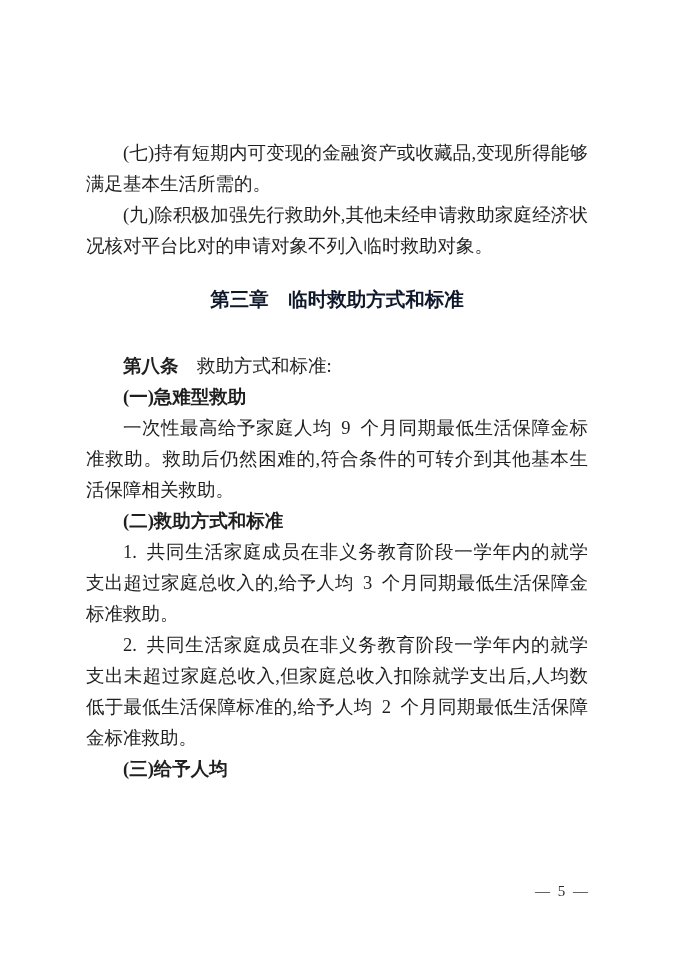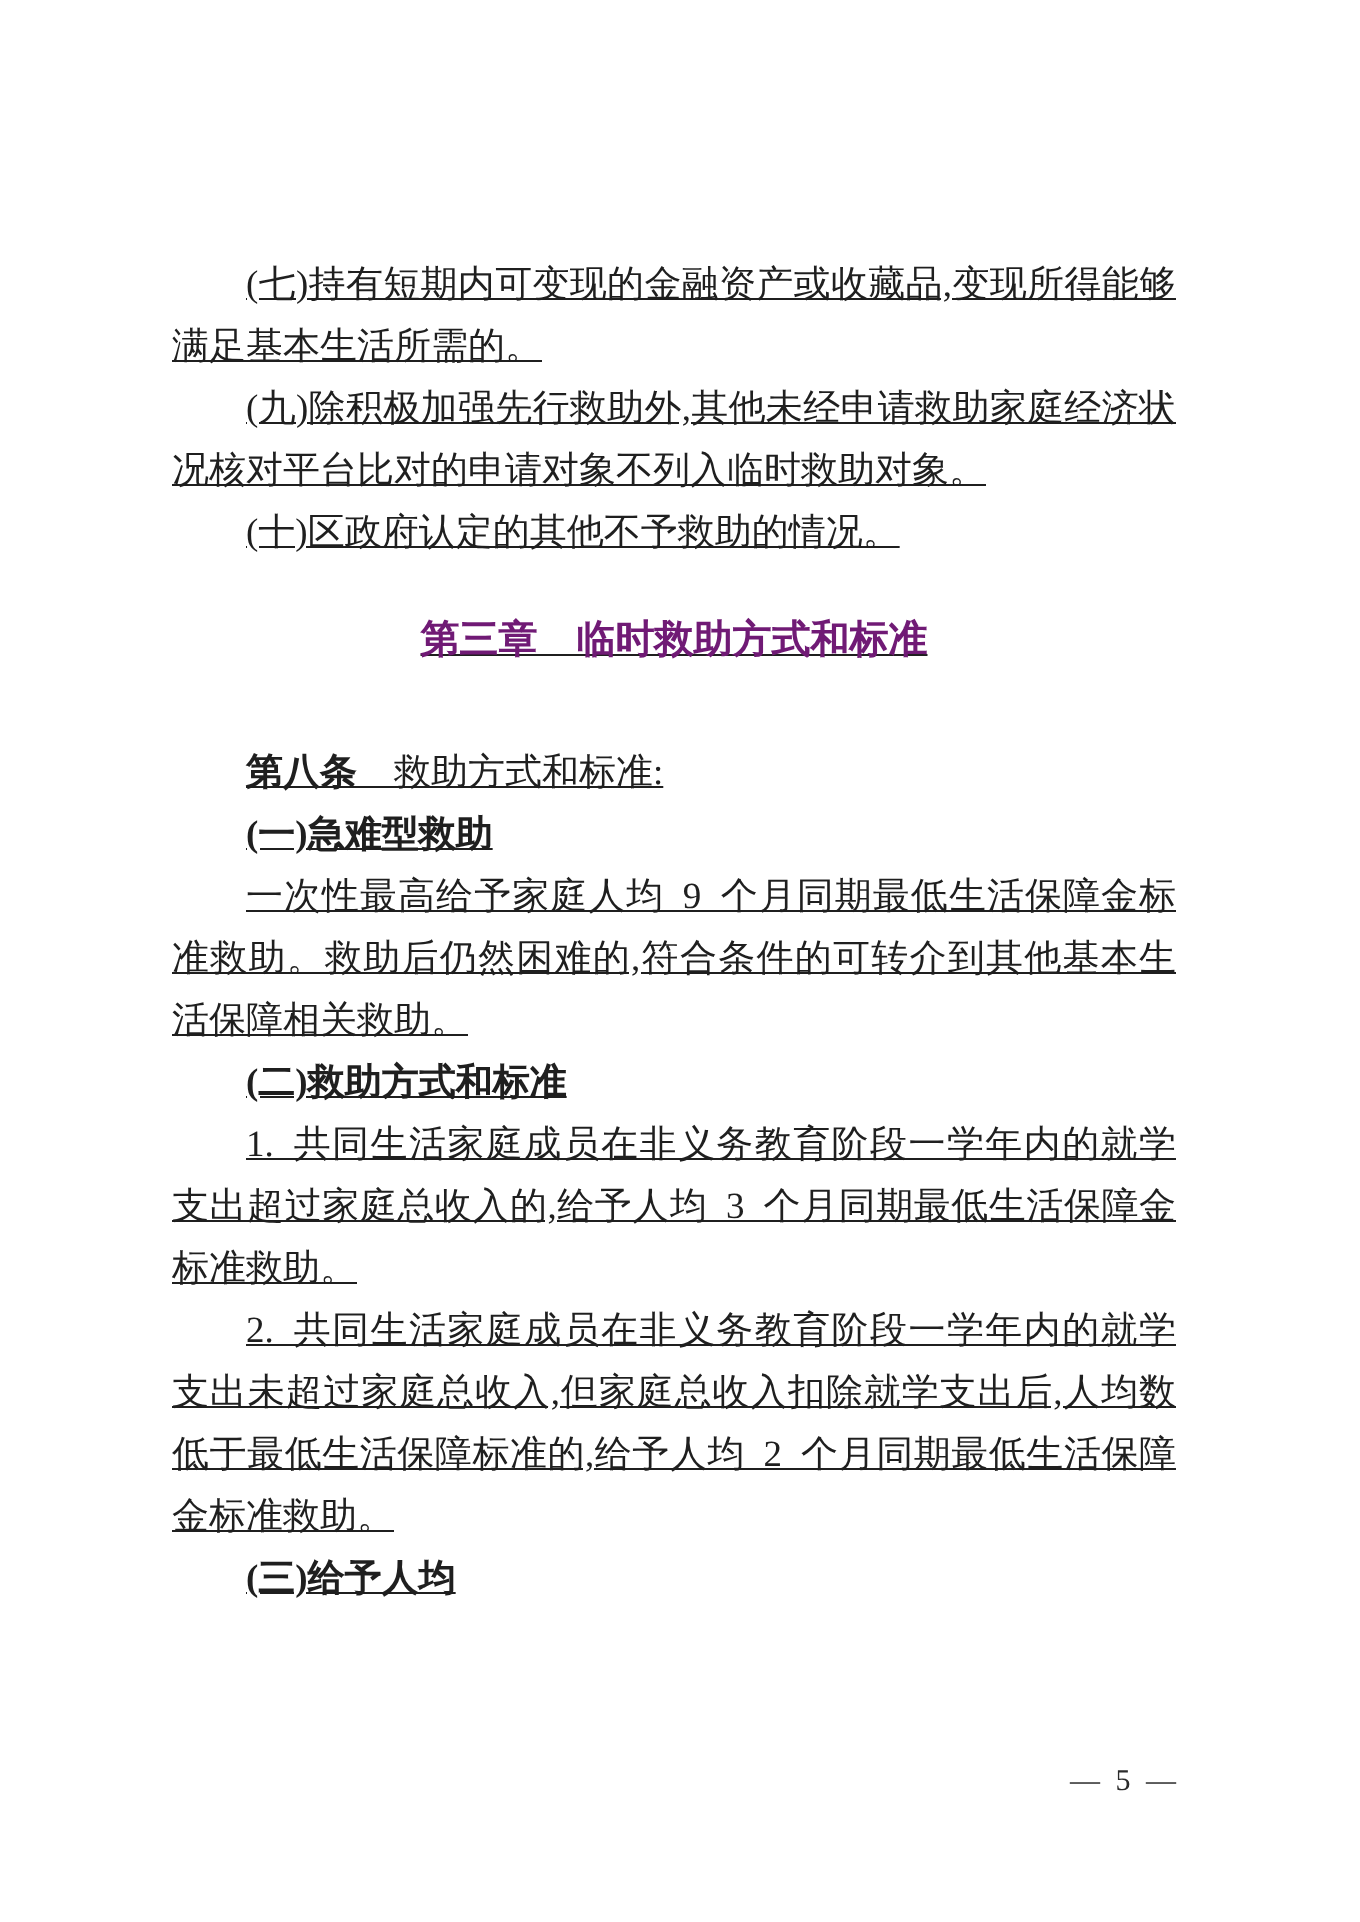--- a/index.html
+++ b/index.html
@@ -10,60 +10,58 @@
   }
   .page {
     position: relative;
     width: 680px; height: 961px;
     background: #ffffff;
     color: #1f1f1f;
     overflow: hidden;
   }
   .doc {
     position: absolute;
-    left: 86px; top: 128px;
+    left: 86px; top: 138px;
     width: 502px;
     font-size: 18.5px;
     line-height: 31px;
     text-align: justify;
     text-justify: inter-ideograph;
-    text-decoration: underline;
   }
   .doc p {
     margin: 0;
     text-indent: 2em;
   }
   .b { font-weight: 700; }
   .chapter {
     margin: 22px 0 36px 0;
     text-align: center;
     text-indent: 0;
     font-family: "Liberation Sans", "DejaVu Sans", sans-serif;
     font-weight: 700;
     font-size: 19.5px;
-    color: #701a75;
+    color: #0f172a;
   }
   .footer {
     position: absolute;
     top: 881px;
     right: 92px;
     font-size: 15px;
     line-height: 20px;
     word-spacing: 4px;
     color: #2b2b2b;
   }
 </style>
 </head>
 <body>
 
 <div class="page">
   <div class="doc">
     <p>(七)持有短期内可变现的金融资产或收藏品,变现所得能够满足基本生活所需的。</p>
     <p>(九)除积极加强先行救助外,其他未经申请救助家庭经济状况核对平台比对的申请对象不列入临时救助对象。</p>
-    <p>(十)区政府认定的其他不予救助的情况。</p>
 
     <div class="chapter">第三章　临时救助方式和标准</div>
 
     <p><span class="b">第八条</span><span>　救助方式和标准:</span></p>
 
     <p class="b">(一)急难型救助</p>
     <p>一次性最高给予家庭人均 9 个月同期最低生活保障金标准救助。救助后仍然困难的,符合条件的可转介到其他基本生活保障相关救助。</p>
 
     <p class="b">(二)救助方式和标准</p>
     <p>1. 共同生活家庭成员在非义务教育阶段一学年内的就学支出超过家庭总收入的,给予人均 3 个月同期最低生活保障金标准救助。</p>

